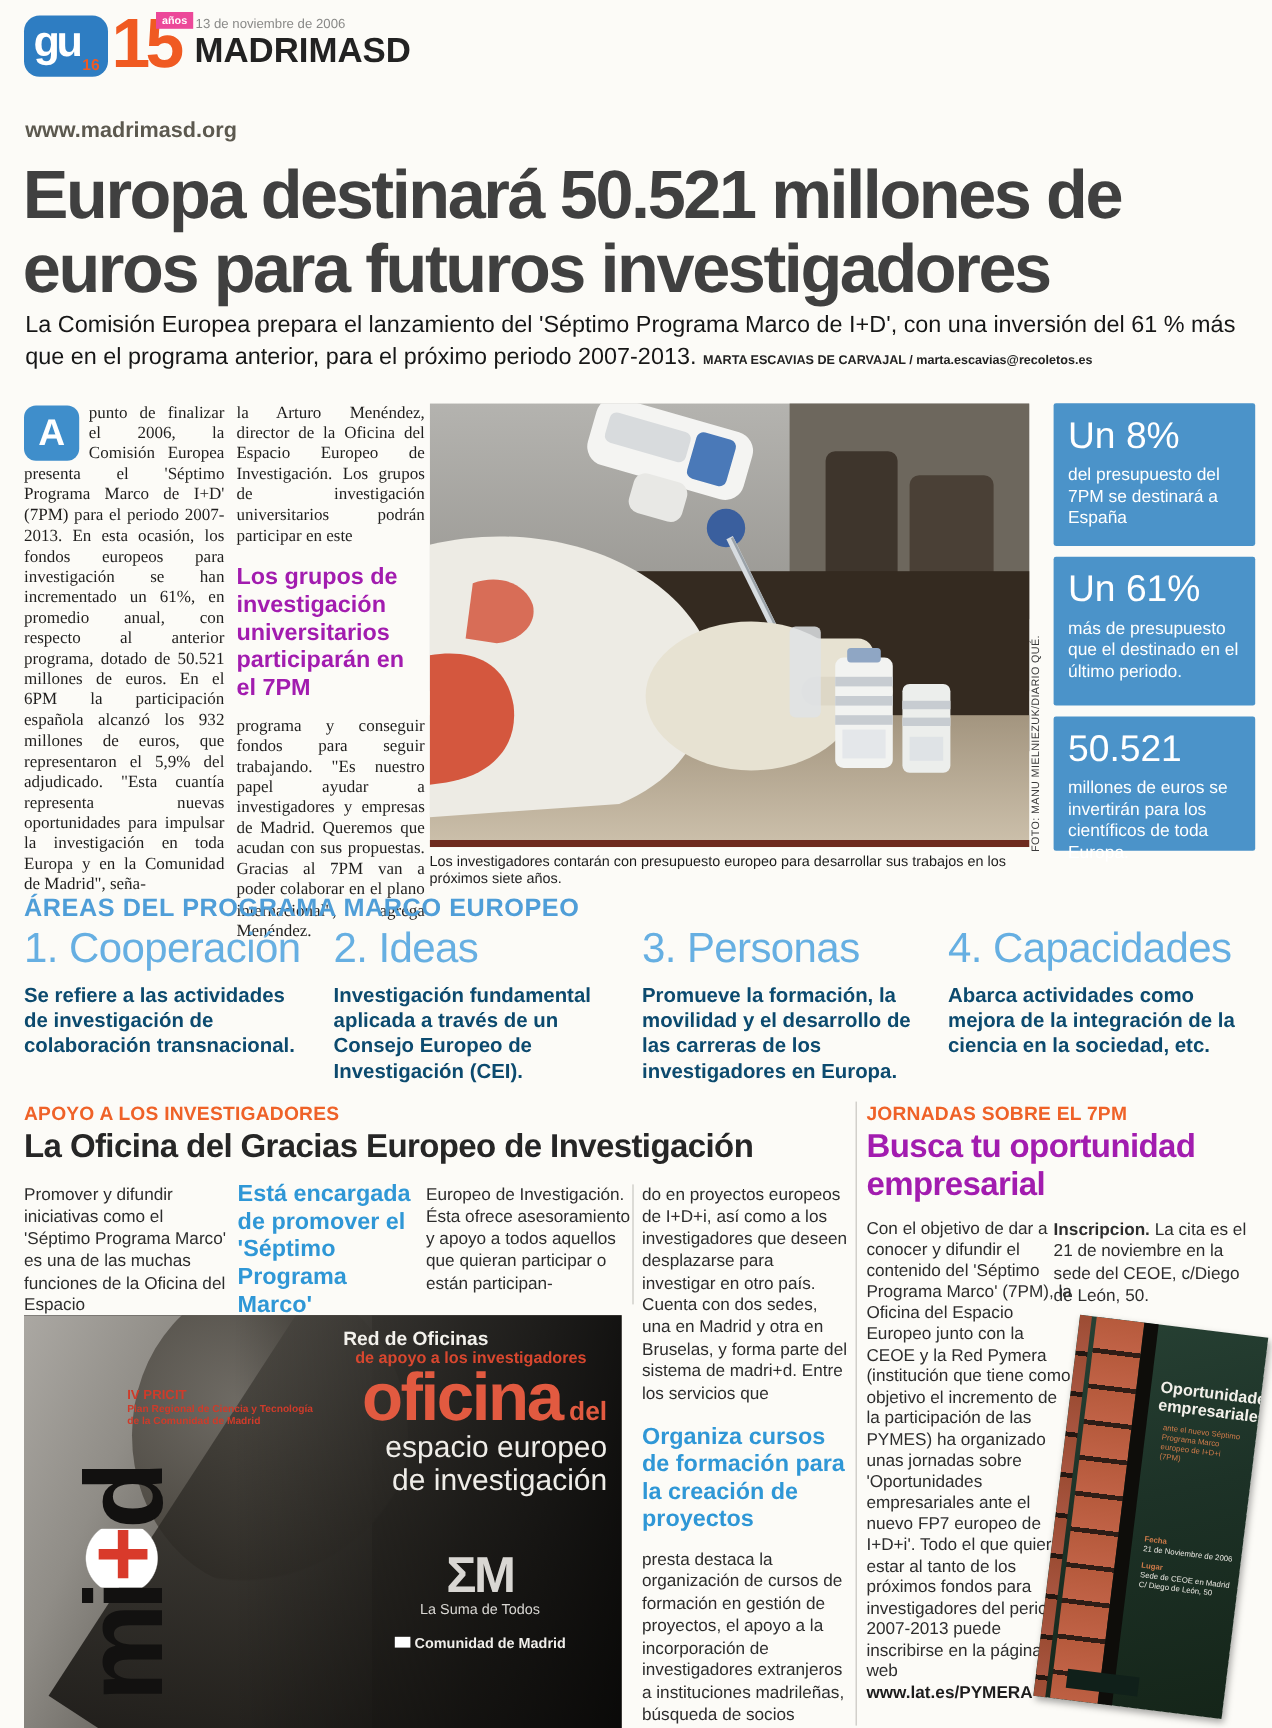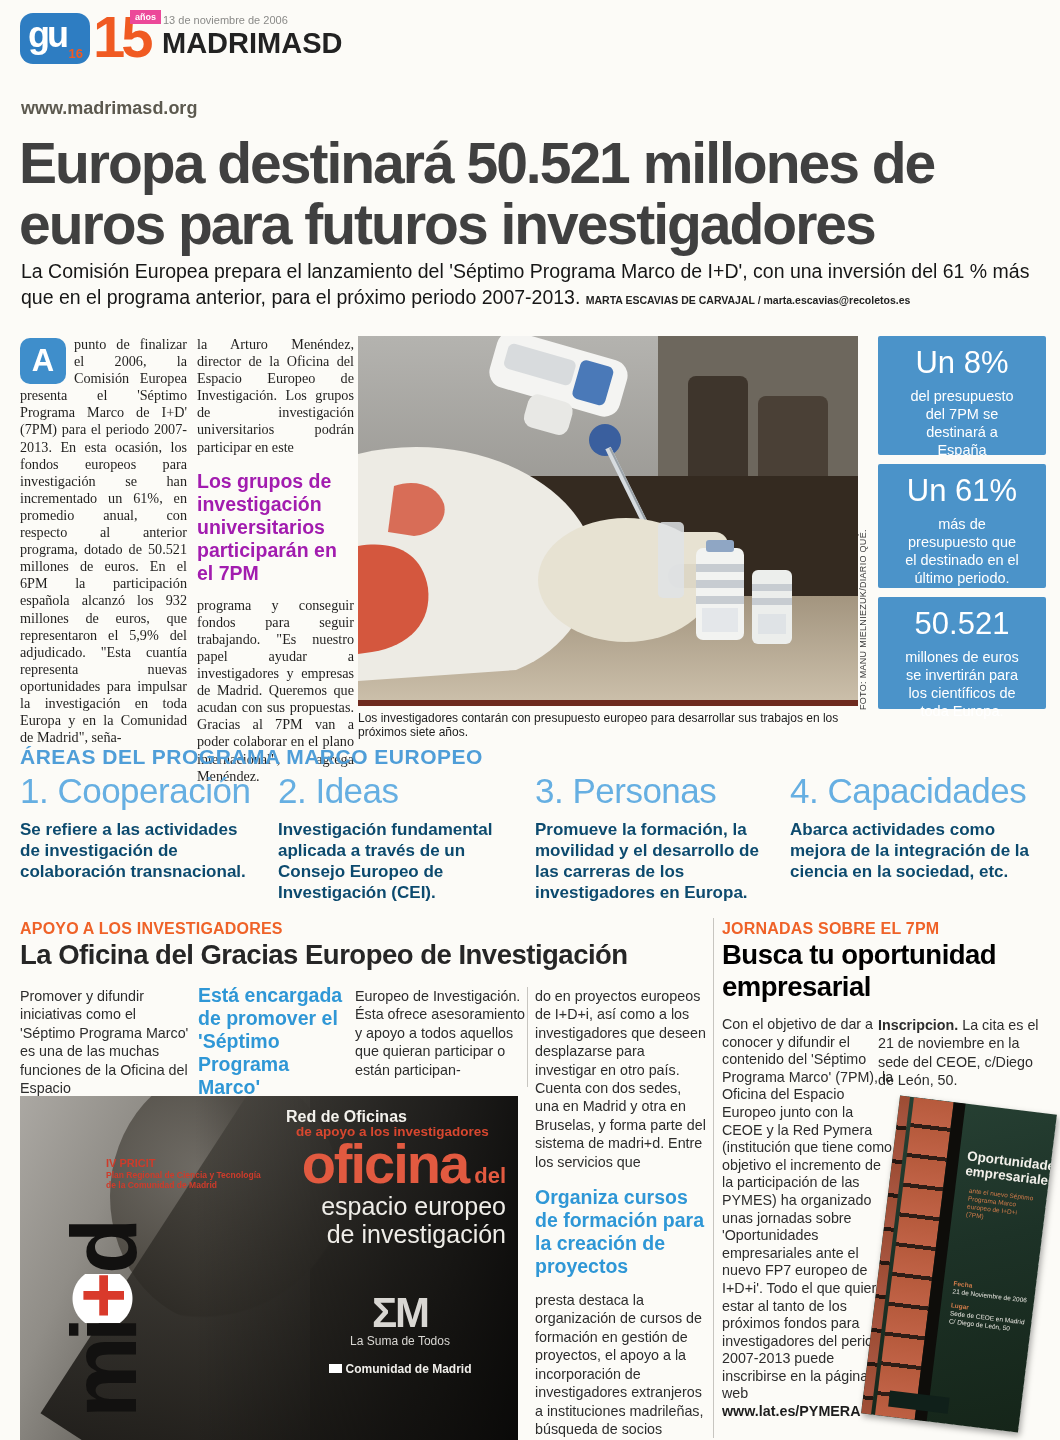--- a/index.html
+++ b/index.html
@@ -31,22 +31,22 @@
            color:#fff;font-family:"Liberation Sans",sans-serif;font-weight:bold;font-size:31px;
            text-align:center;line-height:46px;}
   .pullquote{font-family:"Liberation Sans",sans-serif;font-weight:bold;color:#a21caf;
              font-size:19.5px;line-height:23px;text-align:left;margin:14px 0 12px 0;}
 
   .photo{left:358px;top:336px;width:500px;height:370px;overflow:hidden;}
   .photo-credit{left:858px;top:336px;height:374px;width:14px;writing-mode:vertical-rl;transform:rotate(180deg);
                 font-size:9px;color:#3a3a3a;letter-spacing:0.3px;}
   .caption{left:358px;top:711px;width:505px;font-size:12px;color:#1c1c1c;}
 
-  .statbox{left:878px;width:168px;background:#4b93c9;color:#fff;text-align:center;
-           padding:11px 24px;box-sizing:border-box;border-radius:2px;}
+  .statbox{left:878px;width:168px;background:#4b93c9;color:#fff;text-align:left;
+           padding:11px 12px;box-sizing:border-box;border-radius:2px;}
   .statbox .v{font-size:31px;line-height:1.05;margin-bottom:7px;}
   .statbox .t{font-size:14.5px;line-height:18px;}
   .sb1{top:336px;height:119px;}
   .sb2{top:464px;height:124px;}
   .sb3{top:597px;height:112px;}
 
   
   .areas-kicker{left:20px;top:745px;font-size:21px;font-weight:bold;color:#4f9ed8;letter-spacing:0.5px;}
   .area{top:773px;width:240px;}
   .a1{left:20px;} .a2{left:278px;} .a3{left:535px;} .a4{left:790px;}
@@ -95,21 +95,21 @@
   .oficina .w{color:#efede8;font-size:25px;line-height:28px;}
   .mlogo{position:absolute;left:300px;top:196px;text-align:center;width:160px;}
   .mlogo .sig{color:#d9d7d3;font-weight:bold;font-size:42px;line-height:42px;letter-spacing:-2px;}
   .mlogo .suma{color:#d9d7d3;font-size:12px;margin-top:0px;}
   .mlogo .gov{color:#f0eeea;font-weight:bold;font-size:12px;margin-top:14px;}
   .mlogo .flag{display:inline-block;width:13px;height:9px;background:#fff;margin-right:4px;}
 
   
   .jor-kicker{left:722px;top:920px;}
   .jor-headline{left:722px;top:939px;width:322px;font-size:27.5px;font-weight:bold;
-                letter-spacing:-0.5px;color:#000000;line-height:1.15;}
+                letter-spacing:-0.5px;color:#a21caf;line-height:1.15;}
   .jcol1{left:722px;top:1016px;width:172px;line-height:17.6px;}
   .jweb{font-weight:bold;color:#1d1d1d;}
   .jcol2{left:878px;top:1016px;width:172px;}
   .insc-label{font-weight:bold;}
 
   .flyer{left:880px;top:1104px;width:158px;height:320px;transform:rotate(7deg);
          background:linear-gradient(160deg,#274134 0%,#1d3227 45%,#152519 100%);
          box-shadow:2px 3px 6px rgba(0,0,0,.35);overflow:hidden;}
   .f-bricks{position:absolute;left:14px;top:0;width:40px;height:320px;
             background:repeating-linear-gradient(#b65a3c 0px,#c06246 26px,#2e1d16 26px,#2e1d16 30px);}

